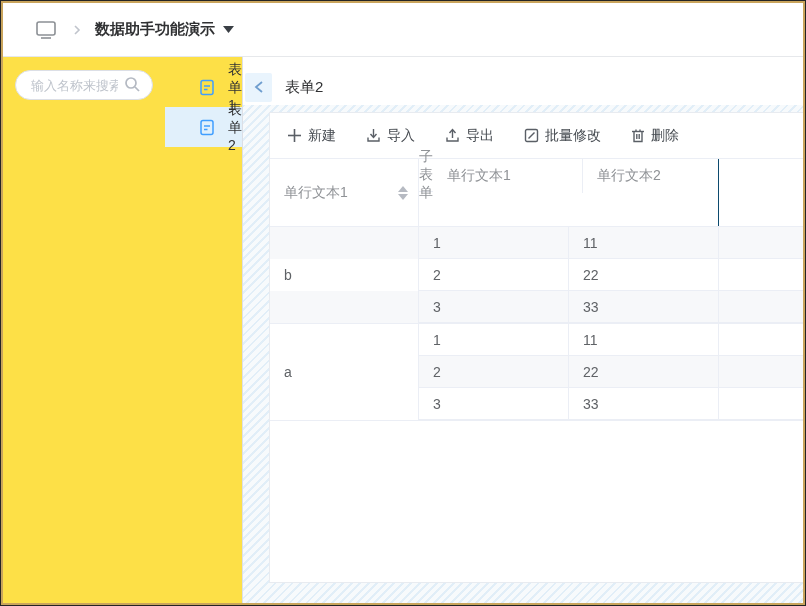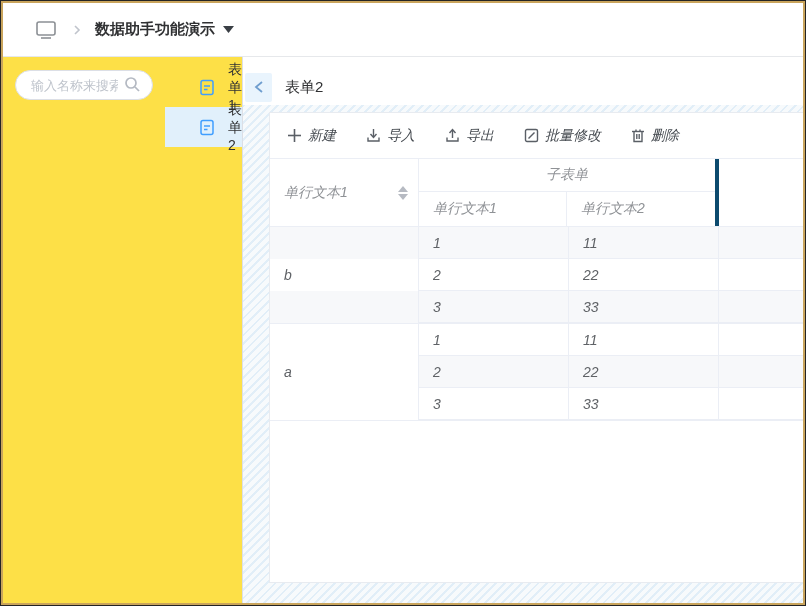--- a/index.html
+++ b/index.html
@@ -32,33 +32,33 @@
 
   
   .main { flex: 1; display: flex; flex-direction: column; min-width: 0; background: #fff; }
   .main-header { height: 48px; background: #fff; display: flex; align-items: center; padding-left: 2px; flex: 0 0 auto; }
   .back-btn { width: 27px; height: 29px; background: #e9f4fd; border-radius: 2px; display: flex; align-items: center; justify-content: center; color: #6f9ecf; cursor: pointer; margin-top: 12px; }
   .main-title { margin-left: 13px; margin-top: 12px; font-size: 15px; color: #303133; }
 
   .content { flex: 1; min-height: 0; padding: 7px 0 20px 26px;
              background-color: #f7fafc;
              background-image: repeating-linear-gradient(135deg, rgba(148,196,233,0.22) 0 2px, rgba(255,255,255,0) 2px 6px); }
-  .panel { height: 100%; background: #fff; border: 1px solid #e8ebf0; border-right: none; display: flex; flex-direction: column; font-style: italic; }
+  .panel { height: 100%; background: #fff; border: 1px solid #e8ebf0; border-right: none; display: flex; flex-direction: column; }
 
   
   .toolbar { height: 46px; display: flex; align-items: center; padding-left: 17px; border-bottom: 1px solid #ebeef5; flex: 0 0 auto; }
   .tool-btn { display: flex; align-items: center; margin-right: 30px; cursor: pointer; color: #454a50; font-size: 14px; }
   .tool-btn .t-icon { display: flex; align-items: center; margin-right: 6px; color: #5a5f66; }
 
   
   .thead { display: flex; border-bottom: 1px solid #ebeef5; flex: 0 0 auto; color: #8f9296; font-size: 14px; }
   .h-c1 { width: 149px; border-right: 1px solid #ebeef5; display: flex; align-items: center; justify-content: space-between; padding: 0 10px 0 14px; height: 67px; }
   .sorter { display: flex; flex-direction: column; align-items: center; line-height: 0; cursor: pointer; color: #b6bac2; }
   .sorter svg + svg { margin-top: 2px; }
-  .h-group { width: 300px; border-right: 4px solid #0c4a6e; display: flex; flex-direction: column; text-align: right; }
+  .h-group { width: 300px; border-right: 1px solid #0c4a6e; display: flex; flex-direction: row; text-align: right; }
   .h-groupname { height: 33px; display: flex; align-items: center; justify-content: center; border-bottom: 1px solid #ebeef5; }
   .h-subrow { display: flex; height: 34px; }
   .h-sub { width: 150px; display: flex; align-items: center; padding-left: 14px; }
   .h-sub:first-child { border-right: 1px solid #ebeef5; }
   .h-c4 { flex: 1; }
 
   
   .tgroup { position: relative; border-bottom: 1px solid #ebeef5; }
   .trow { display: flex; height: 32px; }
   .trow.full-stripe { background: #f7f8fa; }

